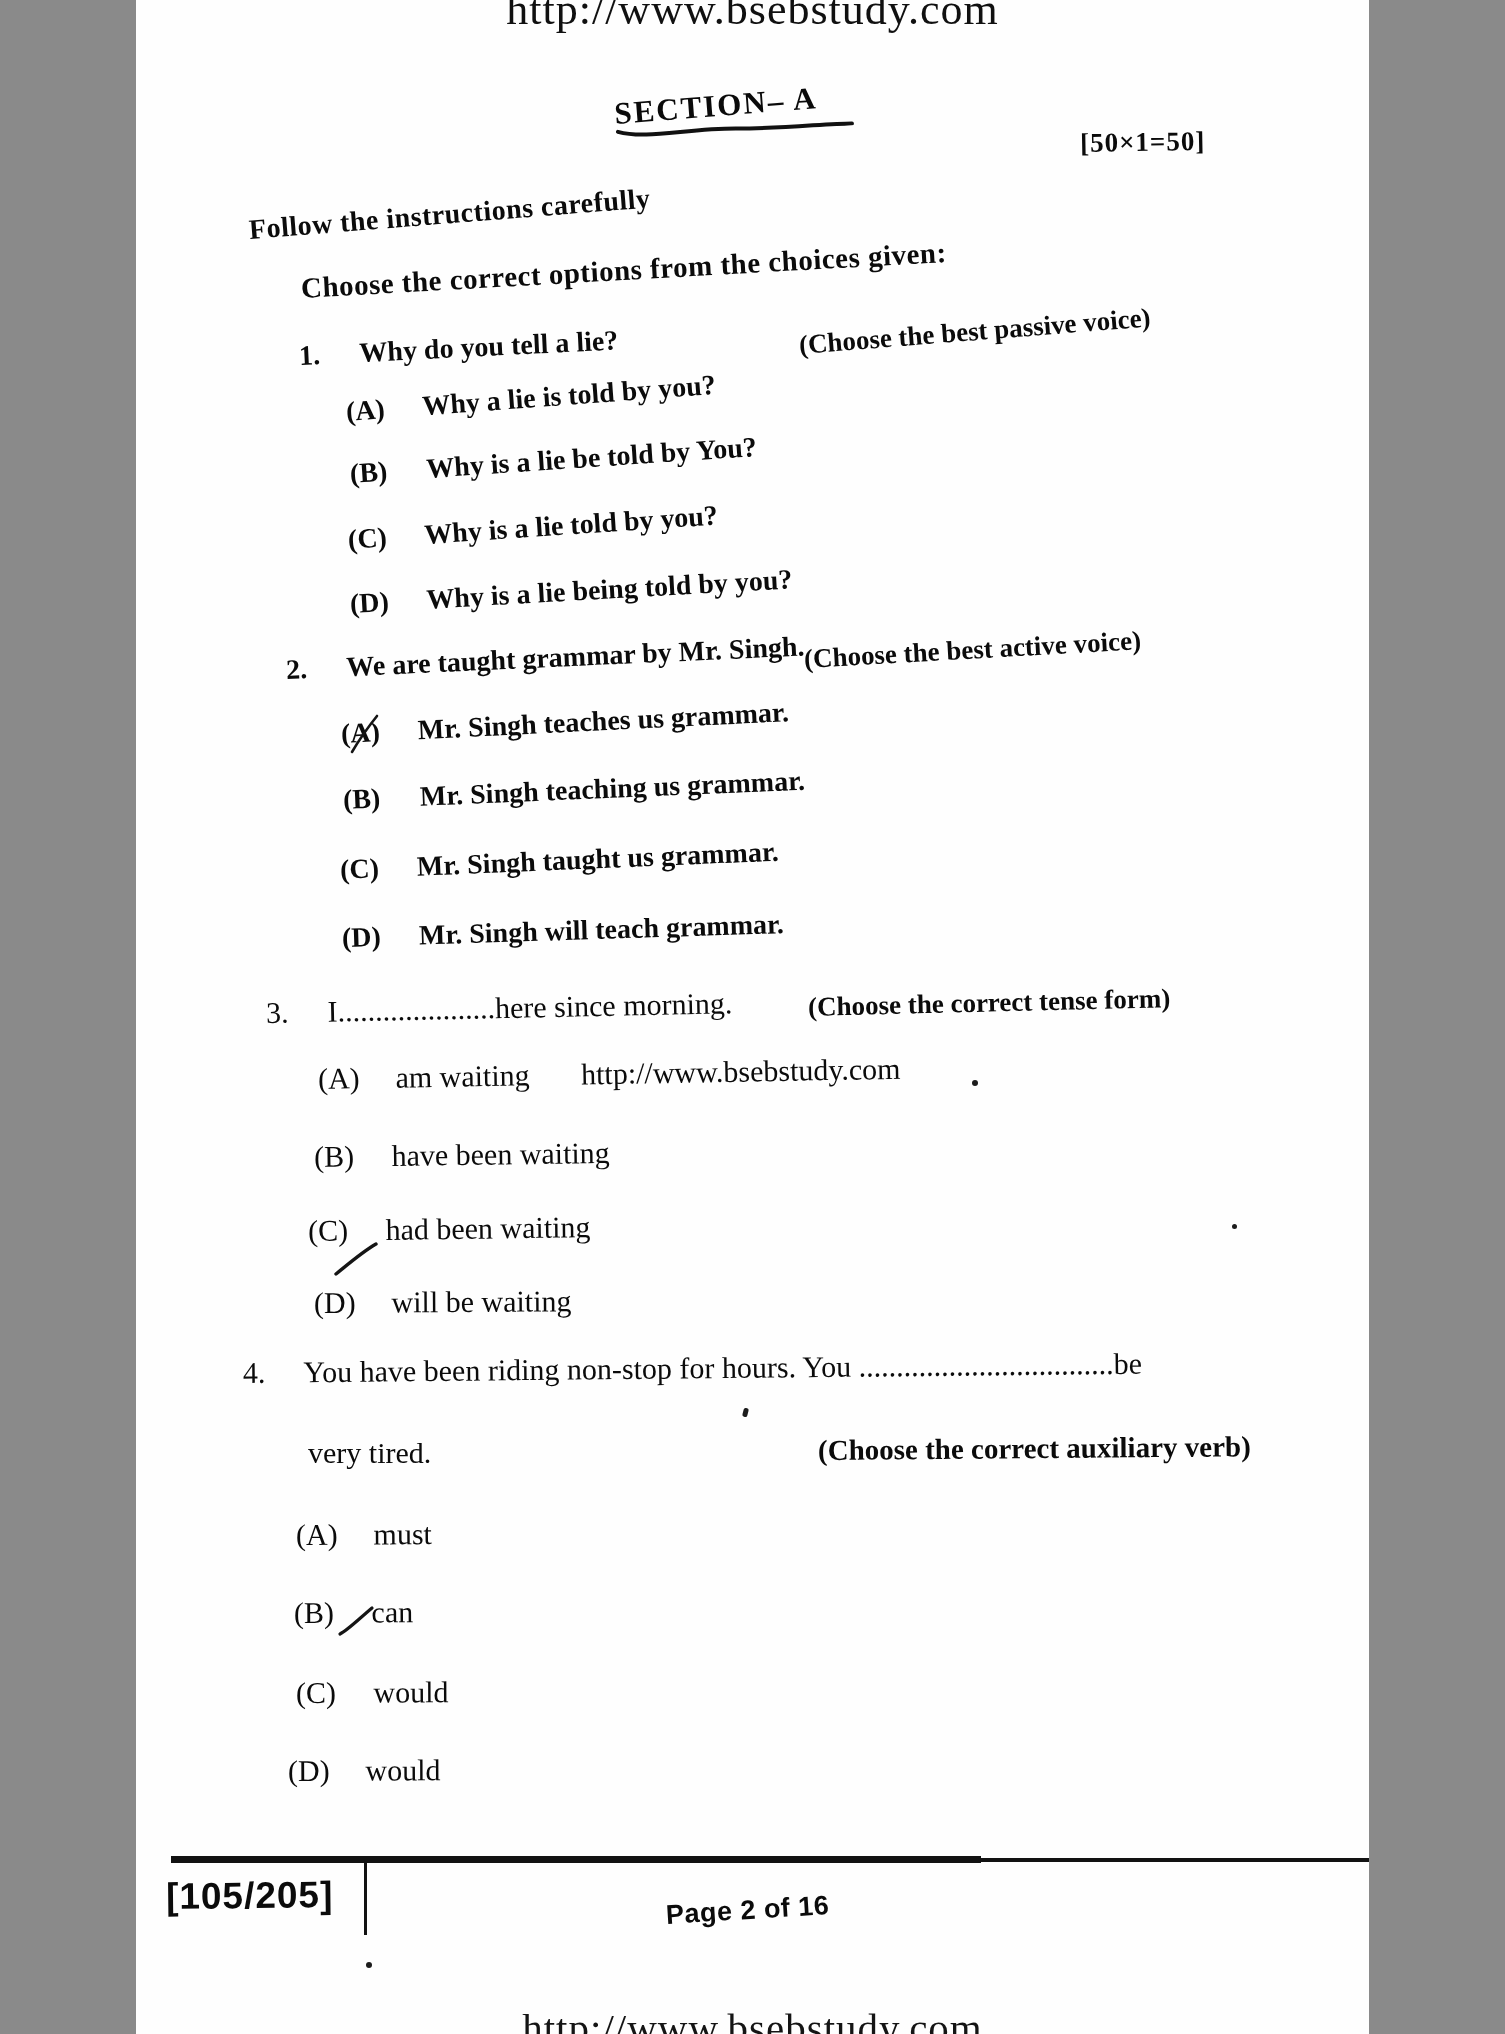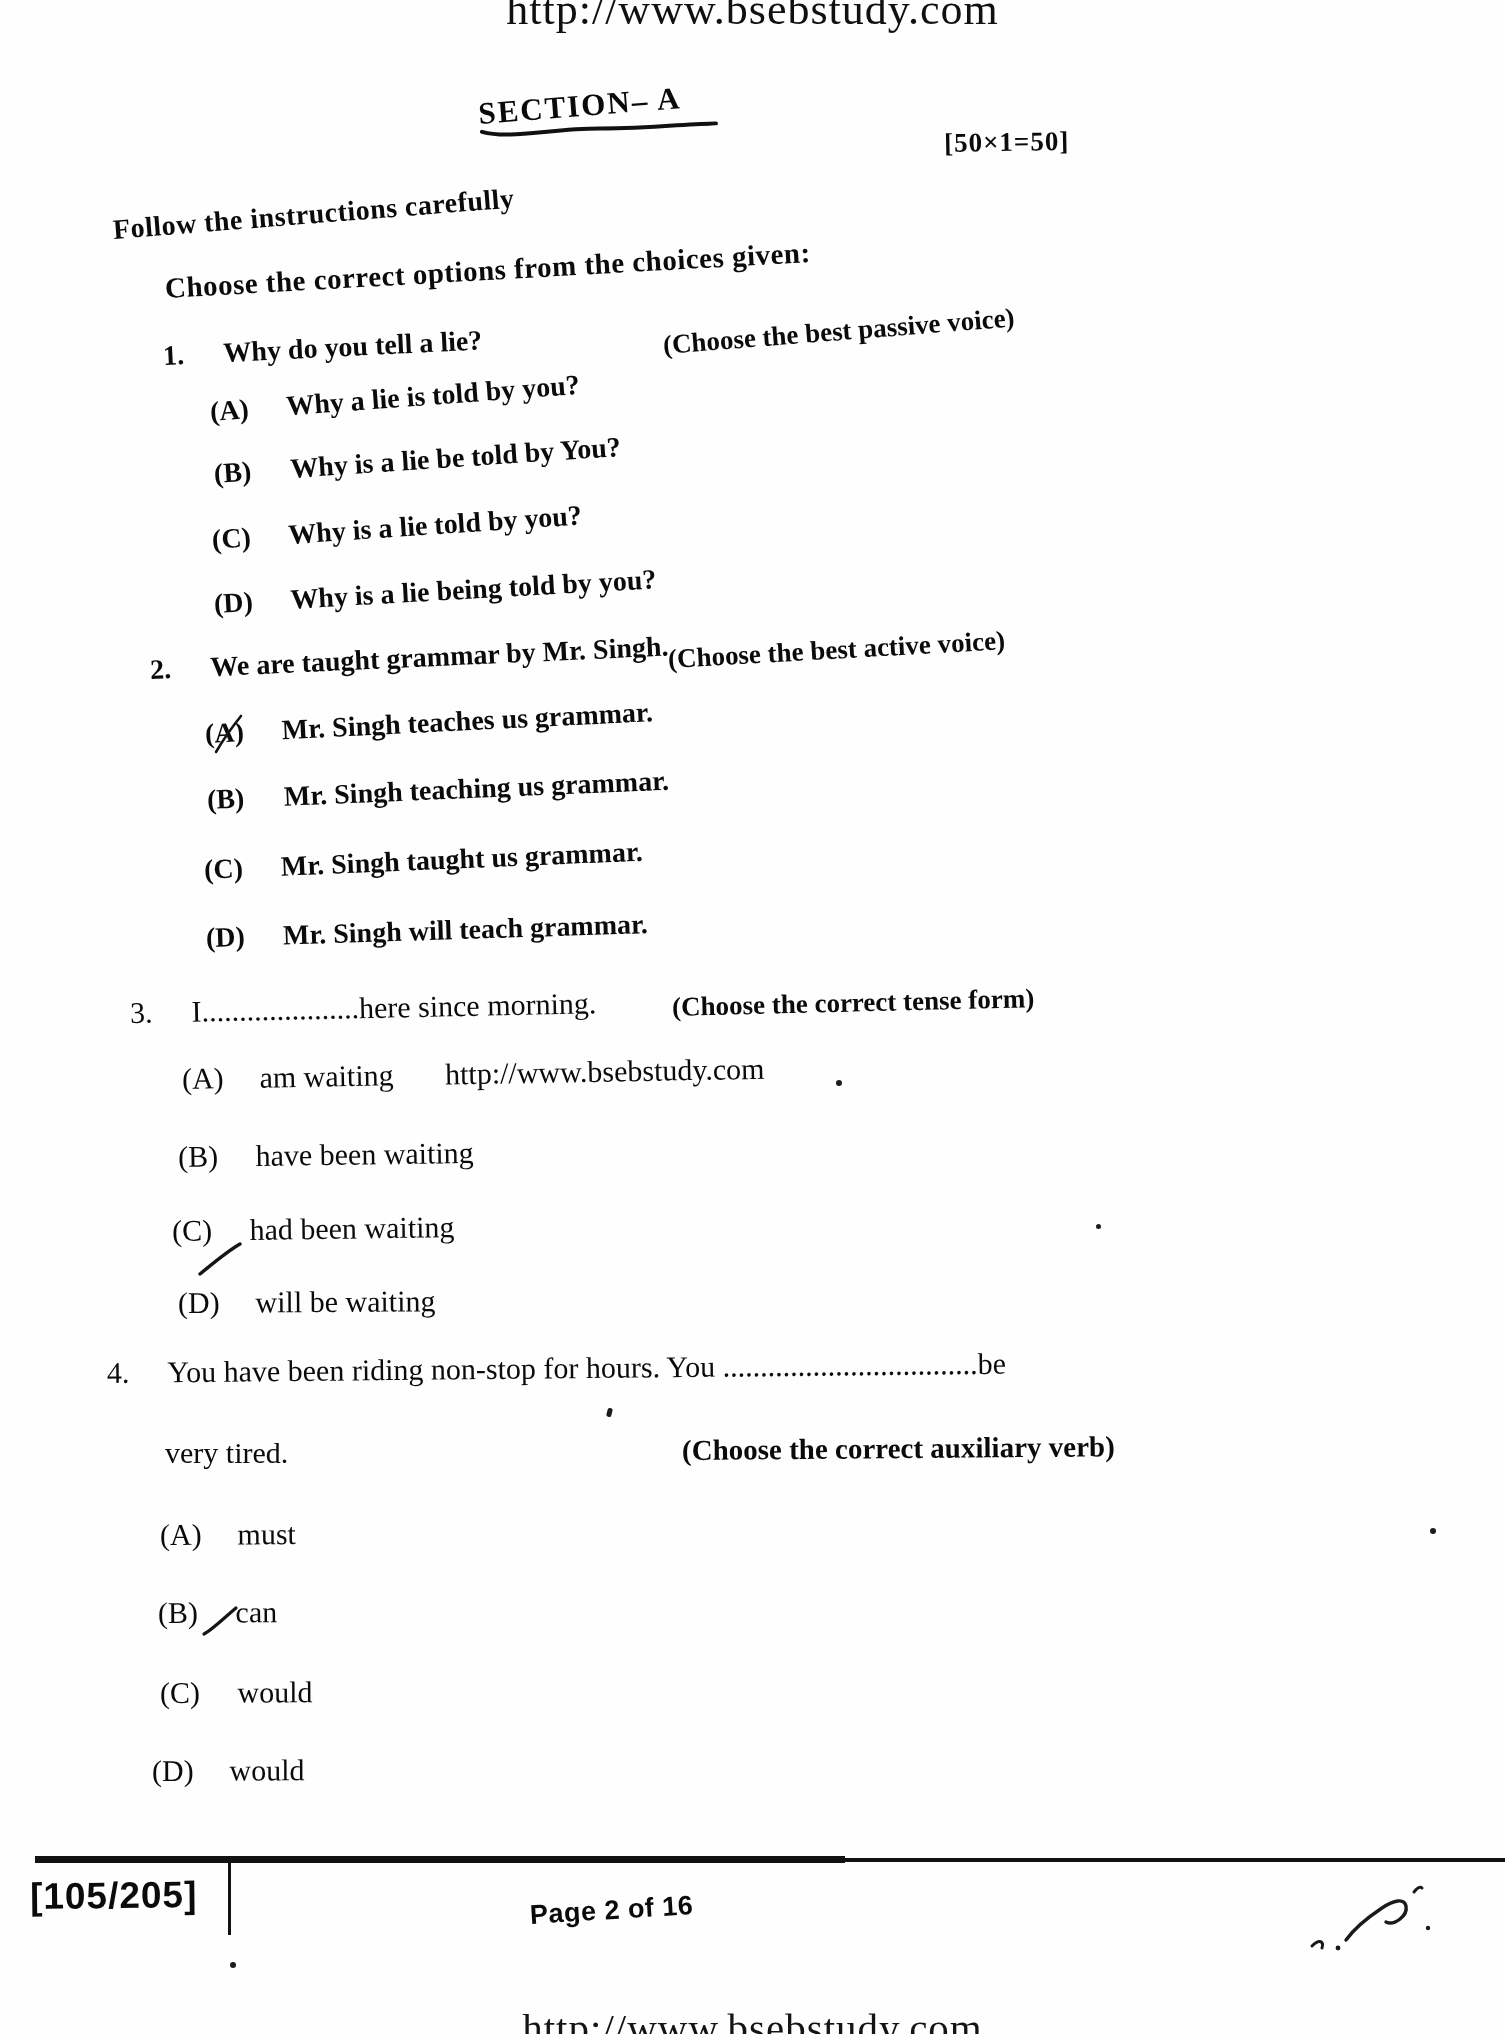--- a/index.html
+++ b/index.html
@@ -1,18 +1,18 @@
 <!DOCTYPE html>
 <html><head>
 <meta charset="utf-8">
 <style>
   html,body{margin:0;padding:0;background:#8a8a8a;}
   .page{
     position:relative;
-    width:1505px;height:2034px;
+    width:1233px;height:2034px;
     margin:0 auto;
     background:#fefefe;
     overflow:hidden;
     font-family:"Liberation Serif", serif;
     color:#0b0b0b;
   }
   .abs{position:absolute;white-space:nowrap;transform-origin:left center;}
   .serif{font-family:"Liberation Serif", serif;}
   .sans{font-family:"Liberation Sans", sans-serif;}
   .b{font-weight:bold;}
@@ -131,21 +131,21 @@
   </svg>
   <div class="abs opt opt-q34" style="left:178px;top:1286px;transform:rotate(-0.4deg);">
     <span class="lbl">(D)</span>
     <span>will be waiting</span>
   </div>
 
   <div class="abs q34line serif" style="left:107px;top:1356px;transform:rotate(-0.6deg);">
     <span class="qnum">4.</span>
     <span>You have been riding non-stop for hours. You ..................................be</span>
   </div>
-  <div class="abs q34line serif" style="left:165px;top:1436px;font-family:Liberation Serif, serif;">very tired.</div>
+  <div class="abs q34line serif" style="left:172px;top:1436px;font-family:Liberation Serif, serif;">very tired.</div>
   <div class="abs qhint serif b" style="left:682px;top:1434px;transform:rotate(-0.5deg);font-size:29px;">(Choose the correct auxiliary verb)</div>
 
   <div class="abs opt opt-q34" style="left:160px;top:1518px;transform:rotate(-0.4deg);">
     <span class="lbl">(A)</span>
     <span>must</span>
   </div>
   <div class="abs opt opt-q34" style="left:158px;top:1596px;transform:rotate(-0.4deg);">
     <span class="lbl">(B)</span>
     <span>can</span>
   </div>

